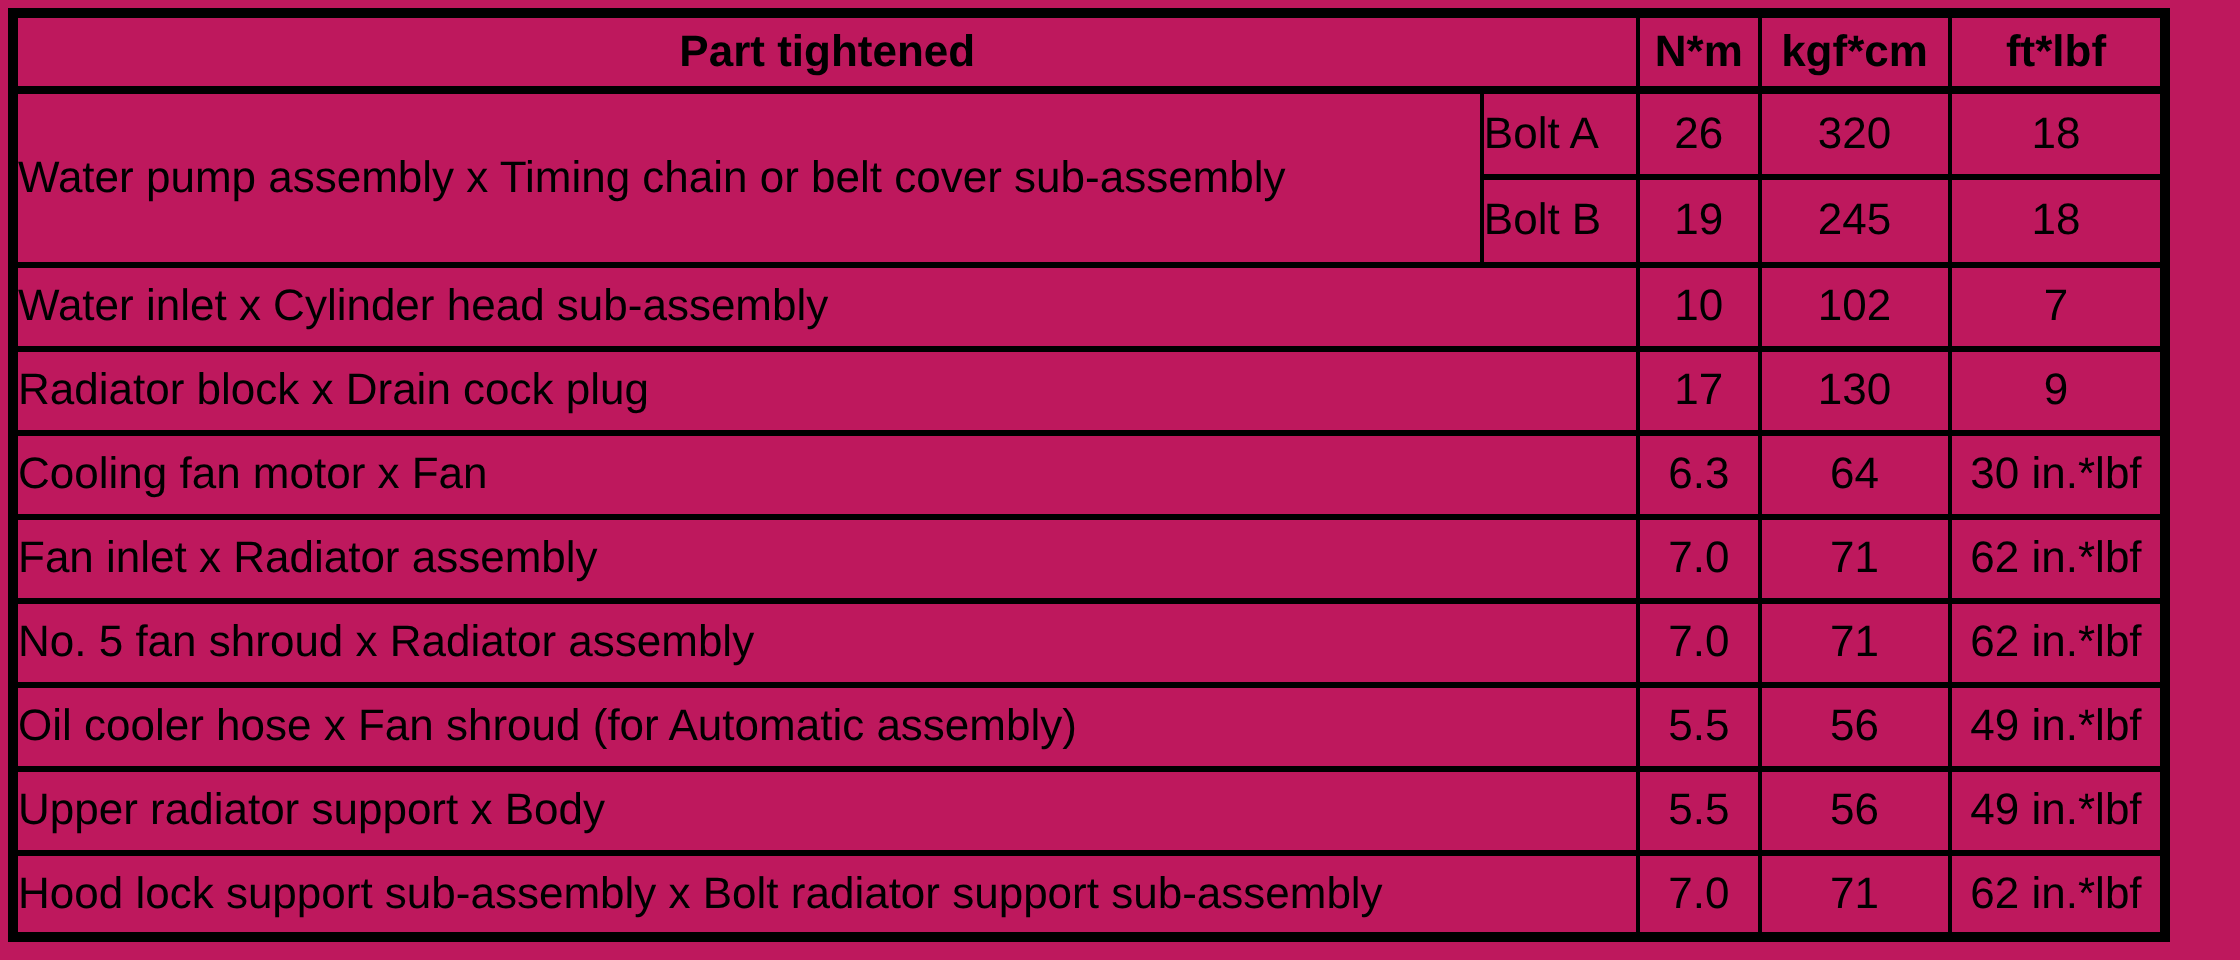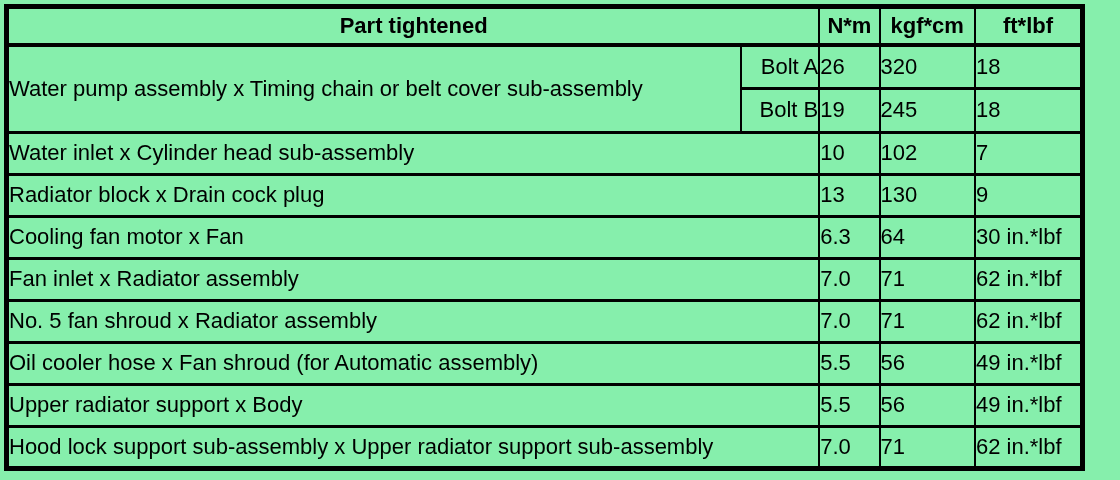--- a/index.html
+++ b/index.html
@@ -4,21 +4,21 @@
 <style>
   html, body {
     margin: 0;
     padding: 0;
     background: #ffffff;
   }
   .page {
     position: relative;
     width: 1120px;
     height: 480px;
-    background: #86efac;
+    background: #be185d;
     color: #000000;
     font-family: "Liberation Sans", sans-serif;
     overflow: hidden;
   }
   table.spec {
     position: absolute;
     left: 4px;
     top: 4px;
     width: 1081px;
     border-collapse: collapse;
@@ -44,25 +44,25 @@
     text-align: center;
     border-bottom-width: 4px;
   }
   table.spec tbody tr { height: 42px; }
   table.spec tbody tr.bolt-row { height: 44px; }
   td.part-cell {
     text-align: left;
     padding-left: 4px;
   }
   td.bolt-cell {
-    text-align: right;
+    text-align: left;
     padding-left: 5px;
   }
   td.num-cell {
-    text-align: left;
+    text-align: center;
     padding-left: 4px;
   }
 </style>
 </head>
 <body>
 
 <div class="page">
   <table class="spec">
     <colgroup>
       <col style="width:731px">
@@ -94,21 +94,21 @@
         <td class="num-cell">18</td>
       </tr>
       <tr>
         <td colspan="2" class="part-cell">Water inlet x Cylinder head sub-assembly</td>
         <td class="num-cell">10</td>
         <td class="num-cell">102</td>
         <td class="num-cell">7</td>
       </tr>
       <tr>
         <td colspan="2" class="part-cell">Radiator block x Drain cock plug</td>
-        <td class="num-cell">13</td>
+        <td class="num-cell">17</td>
         <td class="num-cell">130</td>
         <td class="num-cell">9</td>
       </tr>
       <tr>
         <td colspan="2" class="part-cell">Cooling fan motor x Fan</td>
         <td class="num-cell">6.3</td>
         <td class="num-cell">64</td>
         <td class="num-cell">30 in.*lbf</td>
       </tr>
       <tr>
@@ -129,20 +129,20 @@
         <td class="num-cell">56</td>
         <td class="num-cell">49 in.*lbf</td>
       </tr>
       <tr>
         <td colspan="2" class="part-cell">Upper radiator support x Body</td>
         <td class="num-cell">5.5</td>
         <td class="num-cell">56</td>
         <td class="num-cell">49 in.*lbf</td>
       </tr>
       <tr>
-        <td colspan="2" class="part-cell">Hood lock support sub-assembly x Upper radiator support sub-assembly</td>
+        <td colspan="2" class="part-cell">Hood lock support sub-assembly x Bolt radiator support sub-assembly</td>
         <td class="num-cell">7.0</td>
         <td class="num-cell">71</td>
         <td class="num-cell">62 in.*lbf</td>
       </tr>
     </tbody>
   </table>
 </div>
 
 </body></html>

